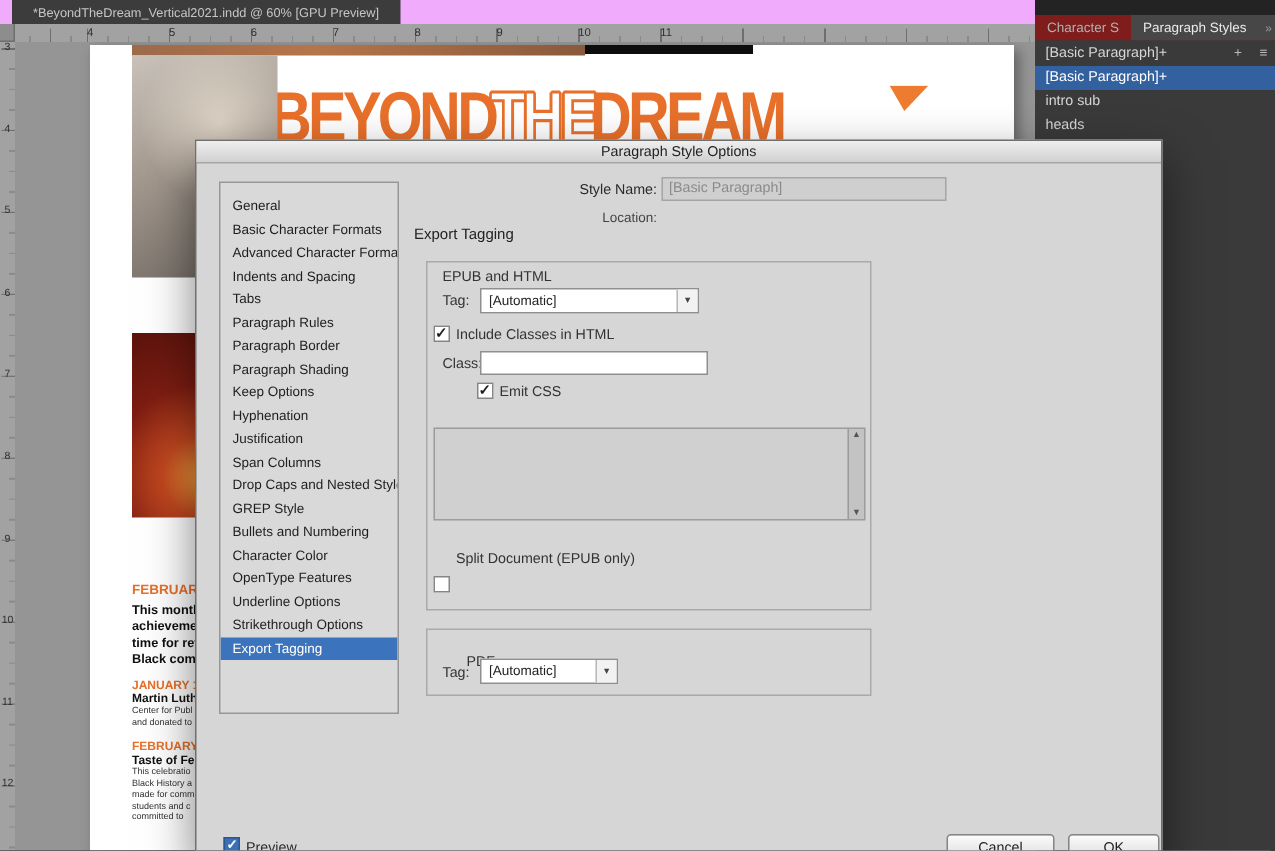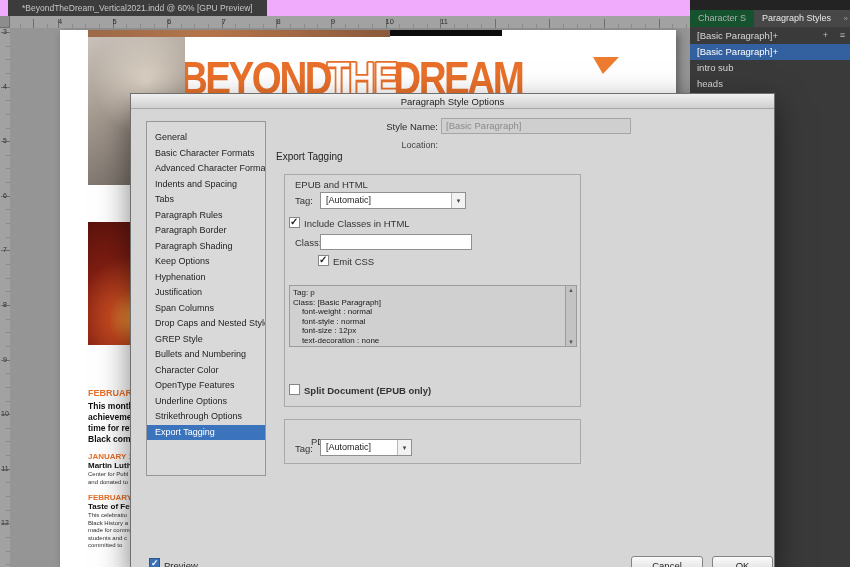--- a/index.html
+++ b/index.html
@@ -59,21 +59,21 @@
   .doc-line { white-space:nowrap; color:#111; }
   .doc-line.orange-head { color:#e8702a; font-weight:bold; font-size:9px; margin-bottom:3px; }
   .doc-line.bold { font-weight:bold; font-size:8.5px; line-height:11px; }
   .doc-line.orange-sub { color:#e8702a; font-weight:bold; font-size:8px; margin-top:7px; }
   .doc-line.bold-sm { font-weight:bold; font-size:8px; line-height:10px; }
   .doc-line.tiny { font-size:6px; line-height:7.5px; color:#333; }
 
   
   .right-panel { position:absolute; left:690px; top:0; width:160px; height:567px; background:#3a3a3a; z-index:5; }
   .panel-top { height:10px; background:#232323; }
-  .panel-tabs { height:17px; background:#14532d; display:flex; position:relative; }
+  .panel-tabs { height:17px; background:#7f1d1d; display:flex; position:relative; }
   .panel-tab { font-size:9px; line-height:17px; padding:0 8px; color:#b0b0b0; white-space:nowrap;
                overflow:hidden; flex:none; }
   .panel-tab.inactive { width:64px; }
   .panel-tab.active { background:#474747; color:#e9e9e9; flex:1; }
   .collapse-icon { position:absolute; right:2px; top:0; line-height:17px; font-size:8px; color:#9a9a9a; }
   .current-style { height:17px; line-height:17px; font-size:9.5px; color:#d6d6d6; padding-left:7px;
                    position:relative; background:#3a3a3a; white-space:nowrap; }
   .cs-icon { position:absolute; top:0; line-height:17px; font-size:9px; color:#bdbdbd; }
   .cs-new { right:22px; }
   .cs-menu { right:5px; }
@@ -272,37 +272,28 @@
       <div class="grp-label" style="left:19px; top:43px;text-align:right;">Include Classes in HTML</div>
 
       <div class="grp-label" style="left:10px; top:62px;">Class:</div>
       <input class="class-input" value="" style="">
 
       <span class="checkbox checked" style="left:33px; top:80px;"></span>
       <div class="grp-label" style="left:48px; top:81px;">Emit CSS</div>
 
       <div class="grp-label" style="left:10px; top:97px;margin-top:36px;">Export Details:</div>
       <div class="details">
-        <div class="details-text">
-
-        <div class="detail-line">Tag: p</div>
-            <div class="detail-line">Class: [Basic Paragraph]</div>
-            <div class="detail-line">    font-weight : normal</div>
-            <div class="detail-line">    font-style : normal</div>
-            <div class="detail-line">    font-size : 12px</div>
-            <div class="detail-line">    text-decoration : none</div>
-          </div>
         <div class="details-sb">
           <span class="sb-arrow sb-up">▲</span>
           <span class="sb-arrow sb-down">▼</span>
         </div>
       </div>
 
       <span class="checkbox" style="left:4px; top:209px;"></span>
-      <div class="grp-label" style="left:19px; top:210px;font-weight:bold;">Split Document (EPUB only)</div>
+      <div class="grp-label" style="left:19px; top:192px;">Split Document (EPUB only)</div>
     </div>
 
     <div class="group group-pdf">
       <div class="grp-label" style="left:10px; top:16px;padding-left:16px;">PDF</div>
       <div class="grp-label" style="left:10px; top:23px;">Tag:</div>
       <div class="dropdown dd-pdf">
         <span class="dd-value">[Automatic]</span>
         <span class="dd-arrow">▾</span>
       </div>
     </div>

